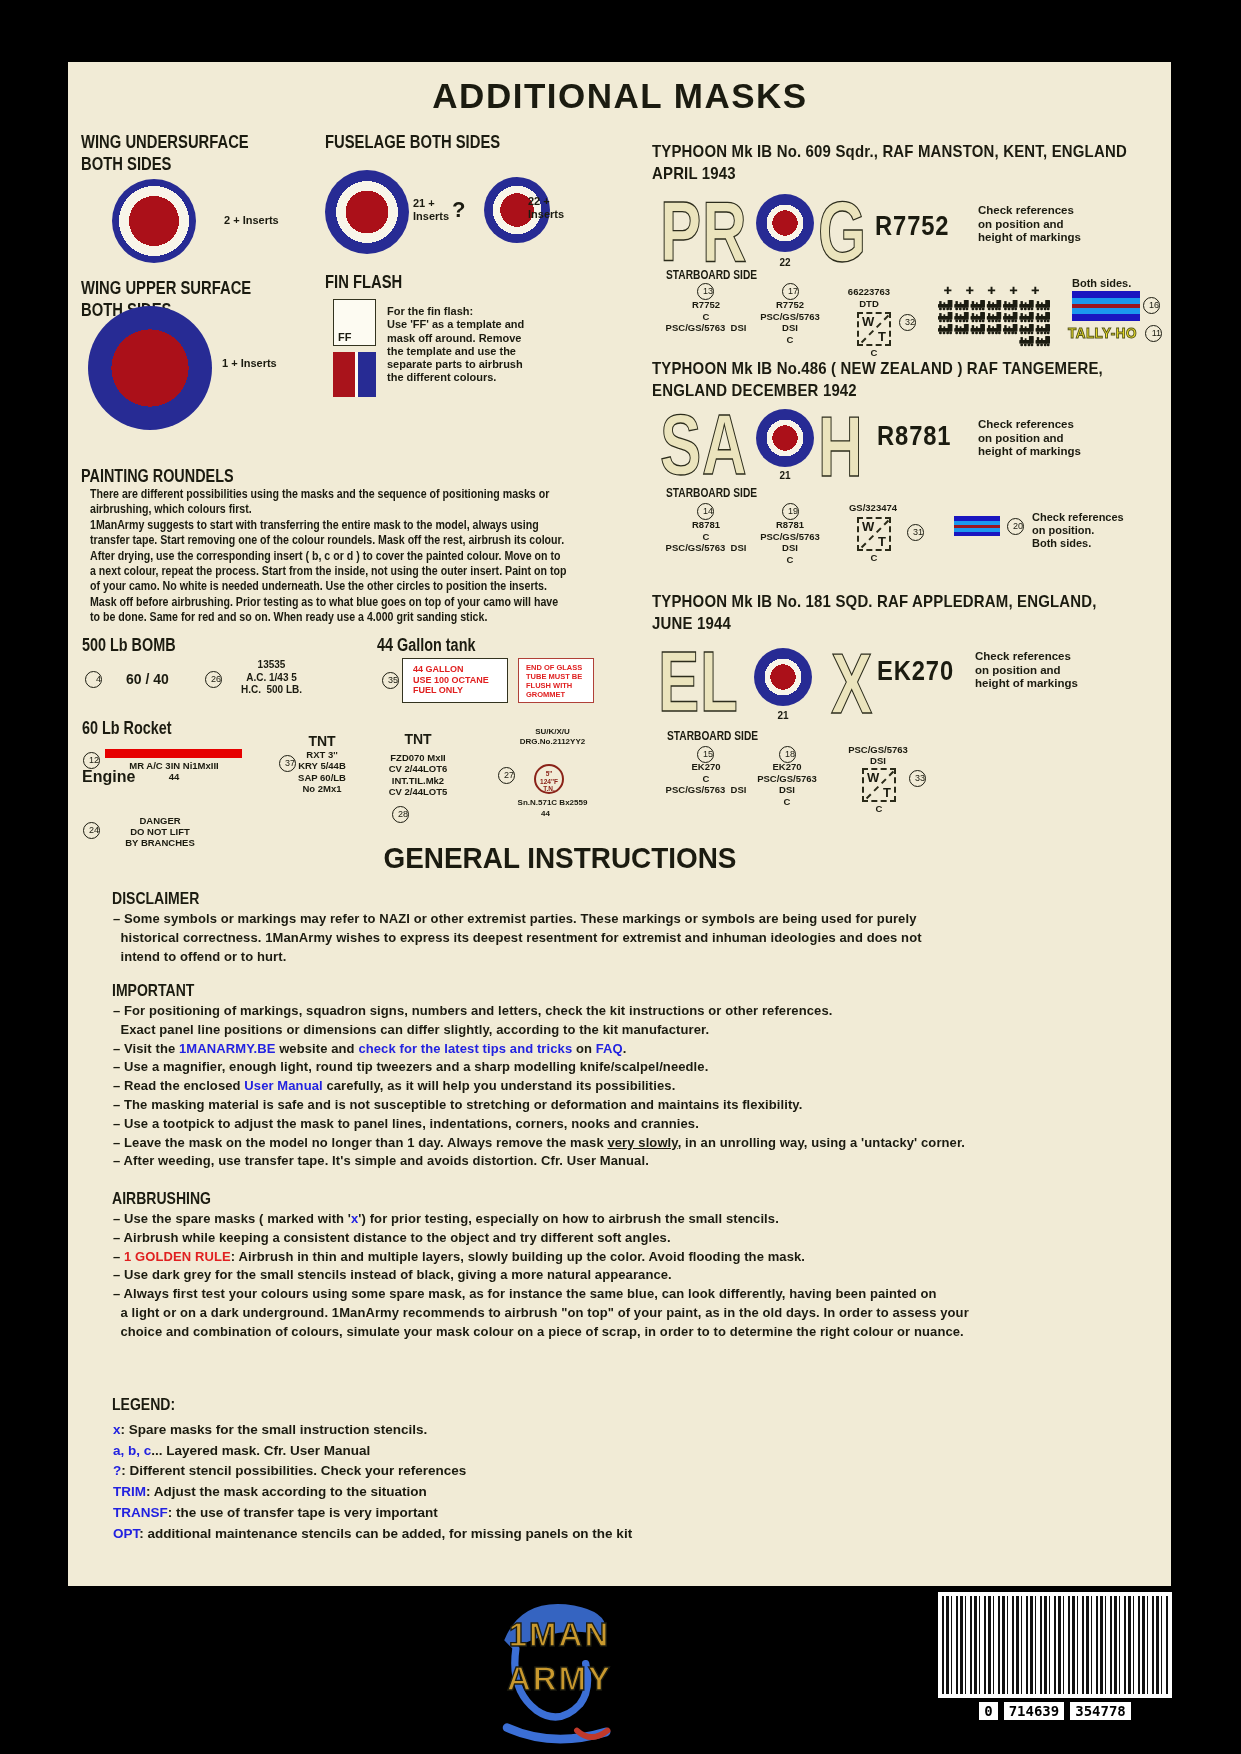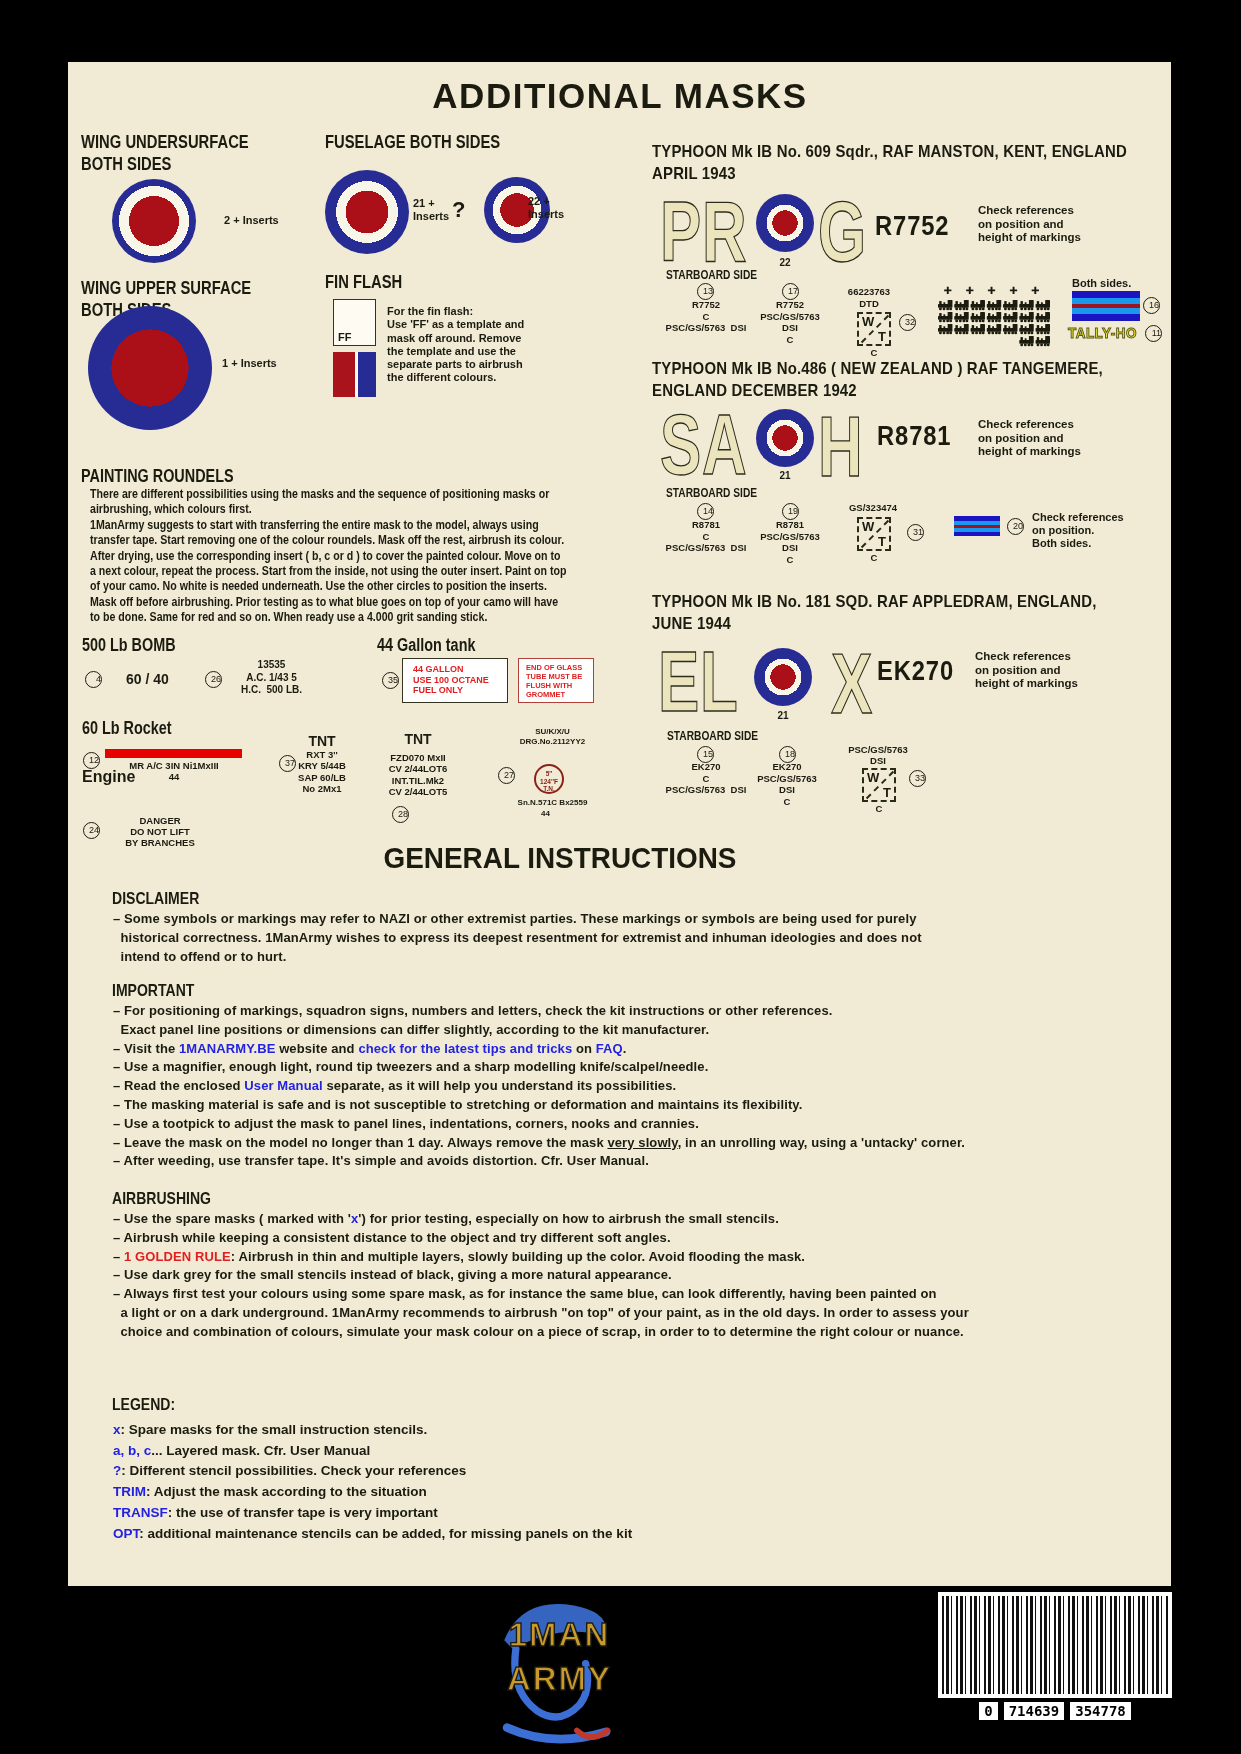--- a/index.html
+++ b/index.html
@@ -337,21 +337,21 @@
   <div class="abs body13 pre" style="left:113px;top:910px;width:1050px">– Some symbols or markings may refer to NAZI or other extremist parties. These markings or symbols are being used for purely
 &nbsp;&nbsp;historical correctness. 1ManArmy wishes to express its deepest resentment for extremist and inhuman ideologies and does not
 &nbsp;&nbsp;intend to offend or to hurt.</div>
 
   <div class="abs b cx85l" style="left:112px;top:981px;font-size:16.5px">IMPORTANT</div>
   <div class="abs body13" style="left:113px;top:1002px;width:1052px">
     <div>– For positioning of markings, squadron signs, numbers and letters, check the kit instructions or other references.</div>
     <div>&nbsp;&nbsp;Exact panel line positions or dimensions can differ slightly, according to the kit manufacturer.</div>
     <div><span>– Visit the </span><span class="blue">1MANARMY.BE</span><span> website and </span><span class="blue">check for the latest tips and tricks</span><span> on </span><span class="blue">FAQ</span><span>.</span></div>
     <div>– Use a magnifier, enough light, round tip tweezers and a sharp modelling knife/scalpel/needle.</div>
-    <div><span>– Read the enclosed </span><span class="blue">User Manual</span><span> separate, as it will help you understand its possibilities.</span></div>
+    <div><span>– Read the enclosed </span><span class="blue">User Manual</span><span> carefully, as it will help you understand its possibilities.</span></div>
     <div>– The masking material is safe and is not susceptible to stretching or deformation and maintains its flexibility.</div>
     <div>– Use a tootpick to adjust the mask to panel lines, indentations, corners, nooks and crannies.</div>
     <div><span>– Leave the mask on the model no longer than 1 day. Always remove the mask </span><span class="ul">very slowly</span><span>, in an unrolling way, using a 'untacky' corner.</span></div>
     <div>– After weeding, use transfer tape. It's simple and avoids distortion. Cfr. User Manual.</div>
   </div>
 
   <div class="abs b cx85l" style="left:112px;top:1189px;font-size:16.5px">AIRBRUSHING</div>
   <div class="abs body13" style="left:113px;top:1210px;width:1052px">
     <div><span>– Use the spare masks ( marked with '</span><span class="blue">x</span><span>') for prior testing, especially on how to airbrush the small stencils.</span></div>
     <div>– Airbrush while keeping a consistent distance to the object and try different soft angles.</div>

